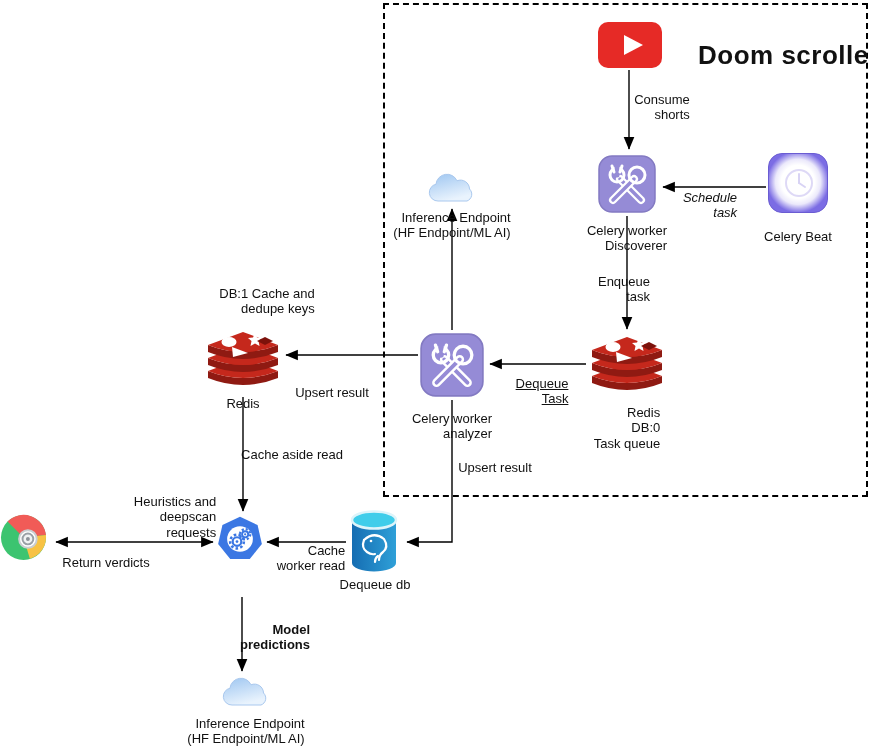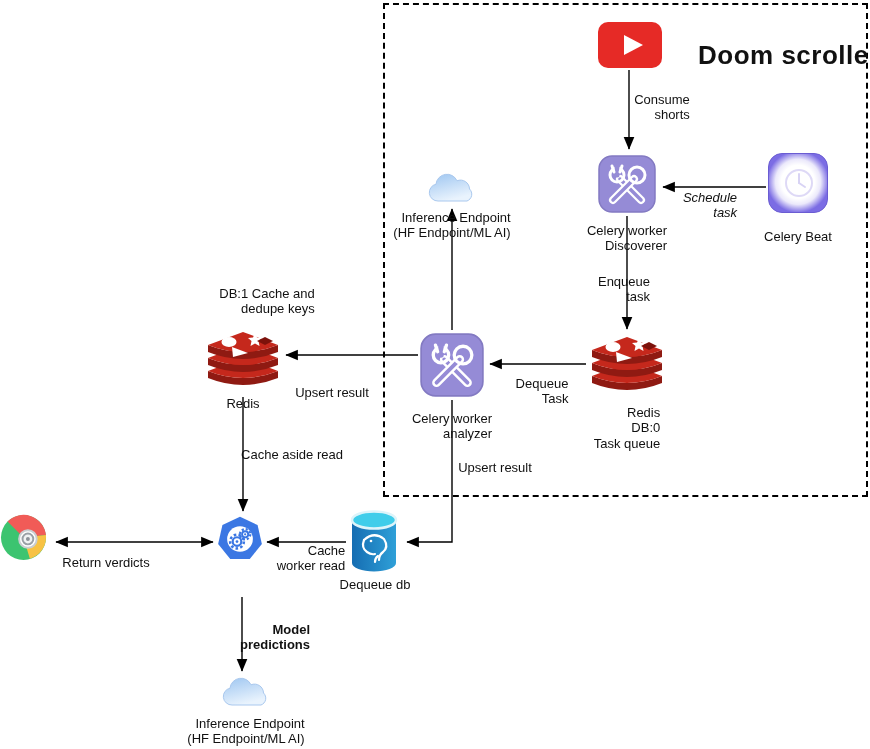--- a/index.html
+++ b/index.html
@@ -219,24 +219,27 @@
   <div class="lbl" style="left:375px;top:577px;">Dequeue db</div>
   <div class="lbl" style="left:246px;top:716px;">Inference Endpoint
 (HF Endpoint/ML AI)</div>
 
   <div class="lbl" style="left:662px;top:92px;">Consume
 shorts</div>
   <div class="lbl" style="left:710px;top:190px;font-style:italic;">Schedule
 task</div>
   <div class="lbl" style="left:624px;top:274px;">Enqueue
 task</div>
-  <div class="lbl" style="left:542px;top:376px;">Dequeue
+  <div class="lbl" style="left:542px;top:376px;text-decoration:underline;">Dequeue
 Task</div>
   <div class="lbl" style="left:332px;top:385px;">Upsert result</div>
   <div class="lbl" style="left:292px;top:447px;">Cache aside read</div>
+  <div class="lbl" style="left:175px;top:494px;">Heuristics and
+deepscan
+requests</div>
   <div class="lbl" style="left:88px;top:555px;margin-left:18px;">Return verdicts</div>
   <div class="lbl" style="left:311px;top:543px;">Cache
 worker read</div>
   <div class="lbl" style="left:495px;top:460px;">Upsert result</div>
   <div class="lbl" style="left:275px;top:622px;font-weight:bold;">Model
 predictions</div>
 
 </div>
 
 </body></html>

